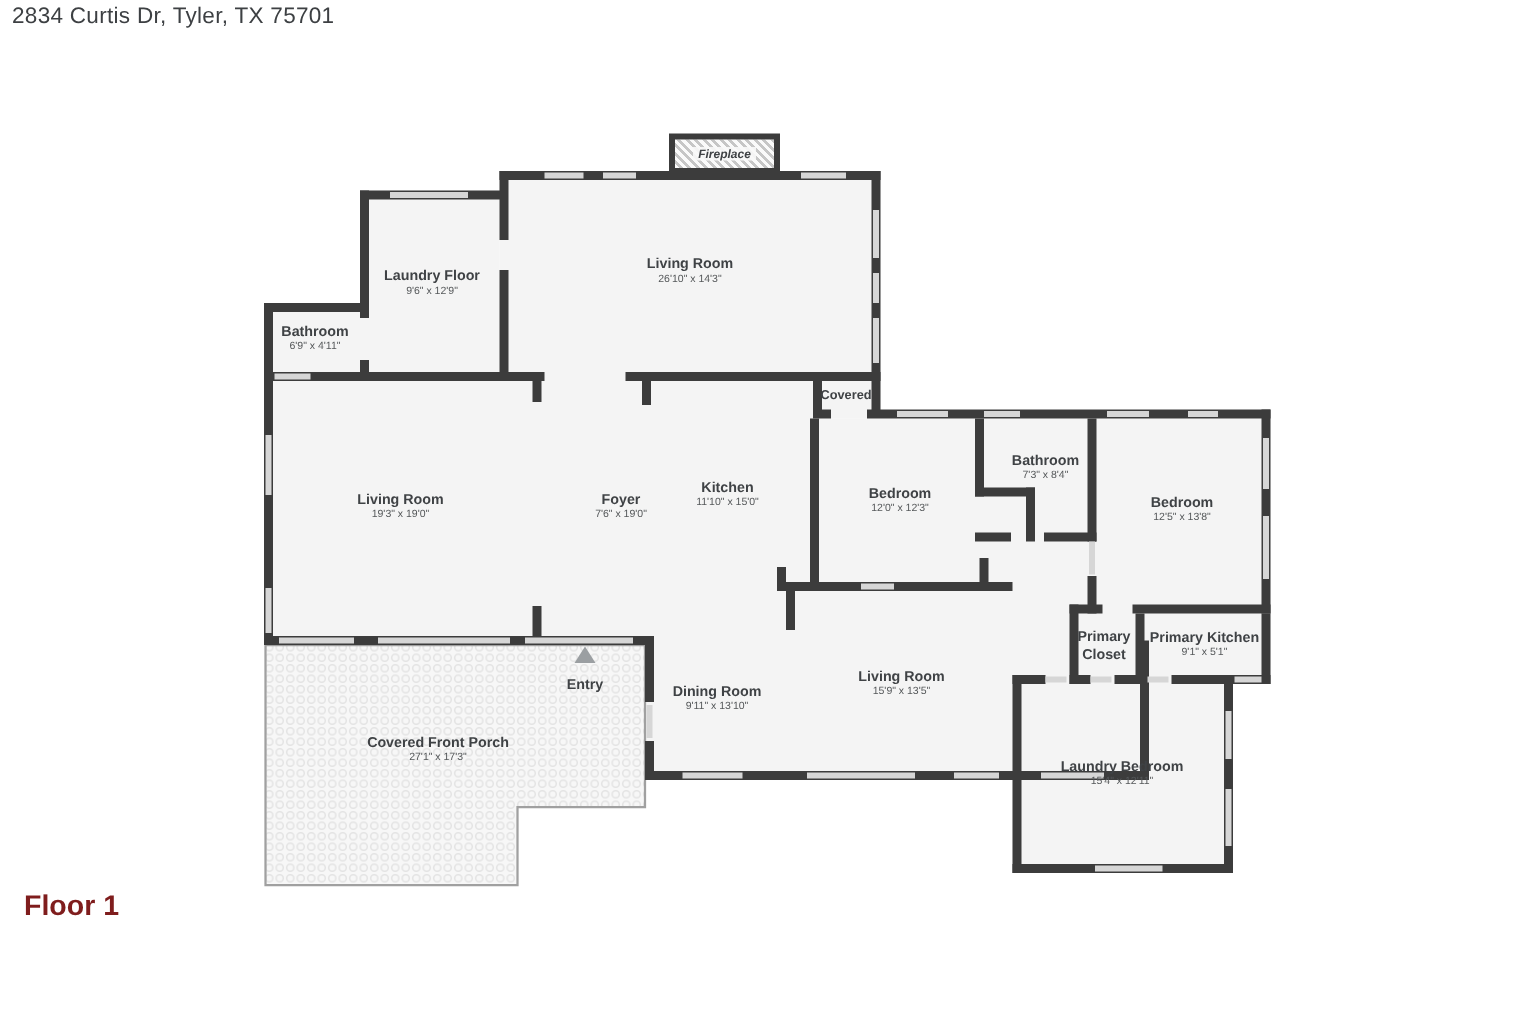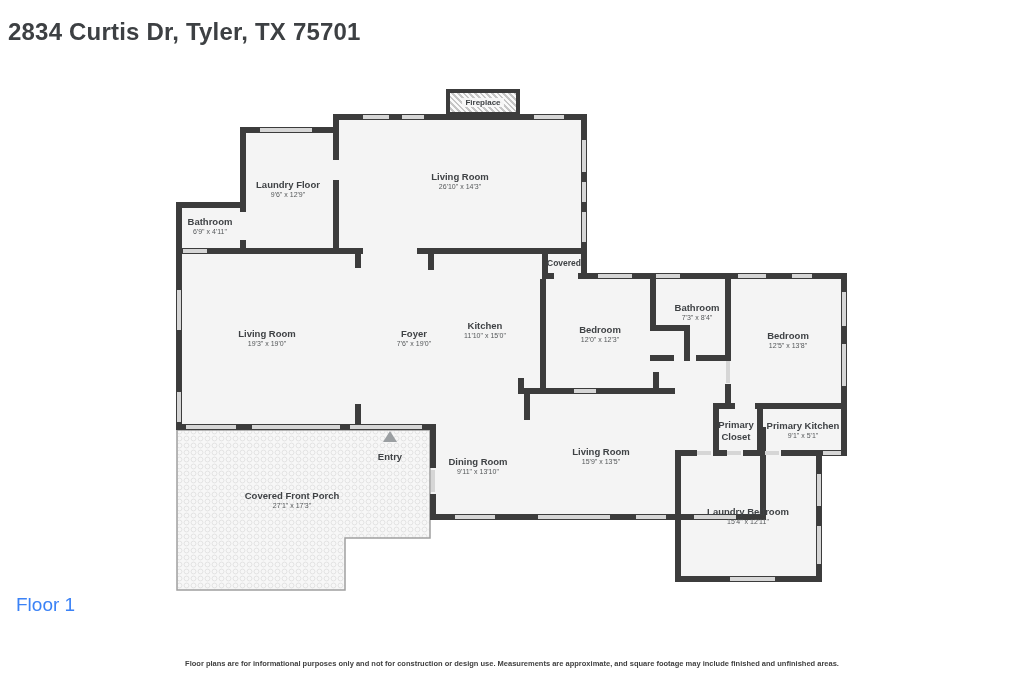--- a/index.html
+++ b/index.html
@@ -1,31 +1,31 @@
 <!DOCTYPE html>
 <html><head>
 <meta charset="utf-8">
 <style>
   html,body{margin:0;padding:0;background:#fff;}
   .page{position:relative;width:1024px;height:683px;background:#ffffff;overflow:hidden;
         font-family:"Liberation Sans","DejaVu Sans",sans-serif;}
-  .title{position:absolute;left:8px;top:2px;font-size:24px;font-weight:bold;color:#3d4043;letter-spacing:.2px;margin-top:16px;}
-  .floor-label{position:absolute;left:16px;top:594px;font-size:19px;font-weight:normal;color:#3b82f6;}
+  .title{position:absolute;left:8px;top:2px;font-size:15px;font-weight:normal;color:#3d4043;letter-spacing:.2px;}
+  .floor-label{position:absolute;left:16px;top:594px;font-size:19px;font-weight:bold;color:#7f1d1d;}
   .disclaimer{position:absolute;left:0;top:659px;width:100%;text-align:center;font-size:7.5px;font-weight:600;color:#3f3f3f;}
   .fill{position:absolute;background:#f4f4f4;}
   .w{position:absolute;background:#3c3c3c;}
   .win{position:absolute;background:#d6d6d6;}
   .rl{position:absolute;transform:translate(-50%,-50%);text-align:center;color:#3f4245;line-height:1.25;}
   .rl .nm{display:block;font-weight:bold;font-size:9.5px;white-space:nowrap;}
   .rl .dm{display:block;font-size:7px;color:#55585a;white-space:nowrap;}
   .rl.small .nm{font-size:8.5px;}
   .fireplace{position:absolute;left:446px;top:89px;width:66px;height:19px;border:4px solid #3c3c3c;
              background:repeating-linear-gradient(45deg,#fafafa 0 2px,#c6c6c6 2px 4px);
              display:flex;align-items:center;justify-content:center;}
-  .fireplace .nm{font-size:8px;font-weight:bold;color:#3f4245;background:rgba(248,248,248,.9);padding:0 3px;white-space:nowrap;}
+  .fireplace .nm{font-size:8px;font-weight:bold;color:#3f4245;background:rgba(248,248,248,.9);padding:0 3px;white-space:nowrap;font-style:italic;}
   .entry-tri{position:absolute;left:383px;top:431px;width:0;height:0;
              border-left:7px solid transparent;border-right:7px solid transparent;border-bottom:11px solid #9b9fa2;}
   .entry-lb{position:absolute;left:390px;top:451px;transform:translateX(-50%);font-size:9.5px;font-weight:bold;color:#3f4245;}
   .porch-svg{position:absolute;left:176px;top:428px;}
 </style>
 </head>
 <body>
 
 <div class="page">
 
@@ -203,15 +203,14 @@
   </div>
   <div class="rl" style="left:292px;top:500px">
     <span class="nm">Covered Front Porch</span>
     <span class="dm">27'1" x 17'3"</span>
   </div>
 
   <div class="entry-tri"></div>
   <div class="entry-lb">Entry</div>
 
   <div class="floor-label">Floor 1</div>
-  <div class="disclaimer">Floor plans are for informational purposes only and not for construction or design use. Measurements are approximate, and square footage may include finished and unfinished areas.</div>
 
 </div>
 
 </body></html>

